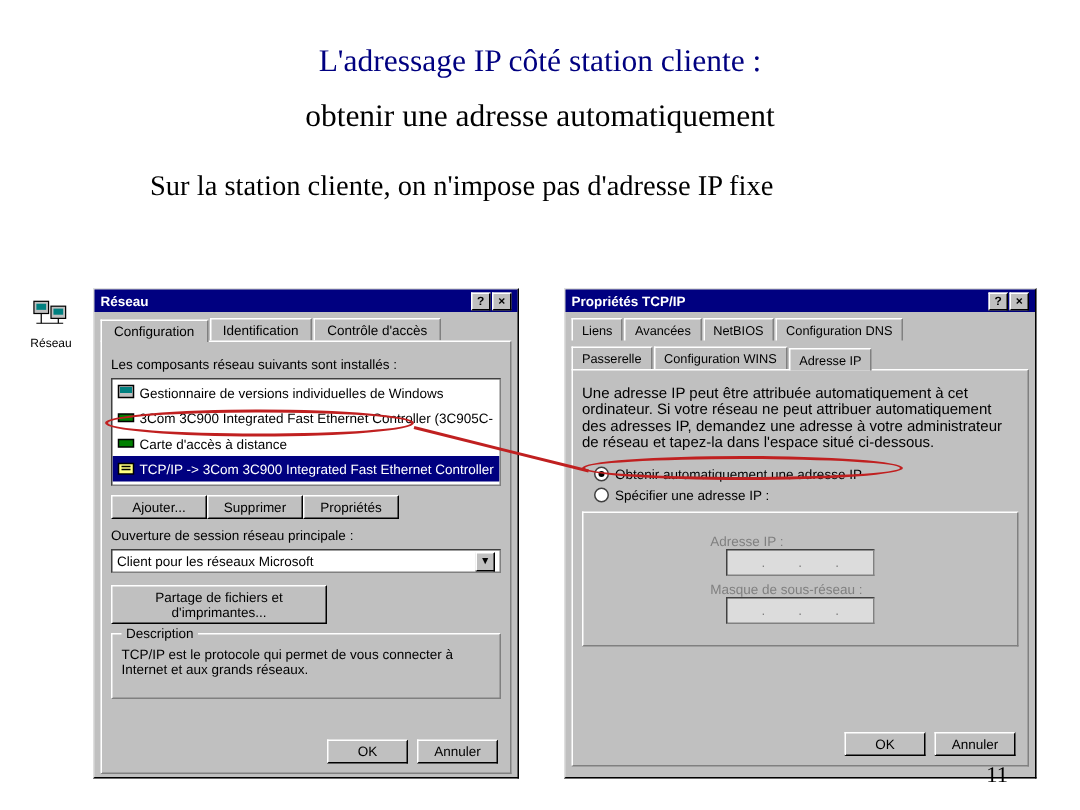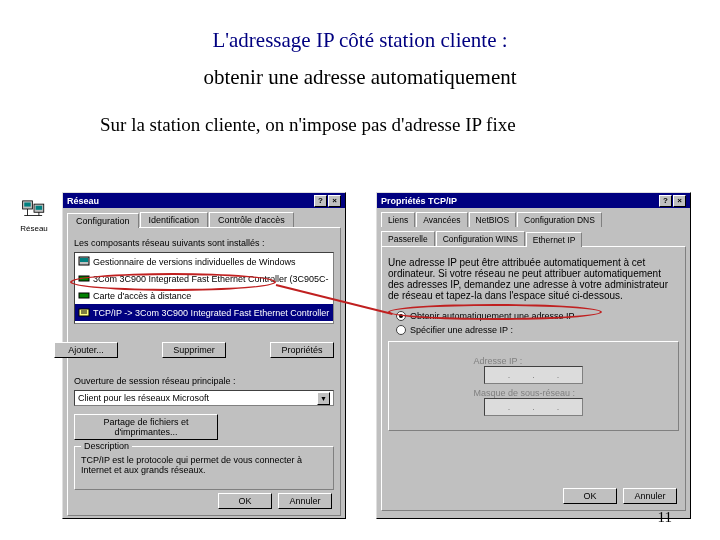--- a/index.html
+++ b/index.html
@@ -80,21 +80,21 @@
   .listbox {
     background: #fff;
     border: 1px solid #808080;
     border-top-color: #404040; border-left-color: #404040;
     height: 72px;
     overflow: hidden;
   }
   .list-item { padding: 3px 3px; display: flex; align-items: center; gap: 3px; font-size: 9px; white-space: nowrap; }
   .list-item.sel { background: #000080; color: #fff; }
   .li-icon { width: 12px; height: 11px; display: inline-block; }
-  .btn-row { display: flex; justify-content: flex-end; margin: 18px 0; gap: 44px; }
+  .btn-row { display: flex; justify-content: flex-start; margin: 6px 0; }
   .btn {
     background: #c0c0c0;
     border: 1px solid #000;
     border-top-color: #fff; border-left-color: #fff;
     padding: 2px 6px;
     font-size: 9px;
     min-width: 64px;
     text-align: center;
   }
   .combo {
@@ -260,21 +260,21 @@
     </div>
     <div class="tabs2">
       <div class="tab">Liens</div>
       <div class="tab">Avancées</div>
       <div class="tab">NetBIOS</div>
       <div class="tab">Configuration DNS</div>
     </div>
     <div class="tabs2">
       <div class="tab">Passerelle</div>
       <div class="tab">Configuration WINS</div>
-      <div class="tab active">Ethernet IP</div>
+      <div class="tab active">Adresse IP</div>
     </div>
     <div class="tab-pane" style="height:265px;">
       <div class="instr">Une adresse IP peut être attribuée automatiquement à cet ordinateur. Si votre réseau ne peut attribuer automatiquement des adresses IP, demandez une adresse à votre administrateur de réseau et tapez-la dans l'espace situé ci-dessous.</div>
       <div class="radio-row">
         <div class="radio checked"></div>
         <span>Obtenir automatiquement une adresse IP</span>
       </div>
       <div class="radio-row">
         <div class="radio"></div>
         <span>Spécifier une adresse IP :</span>

